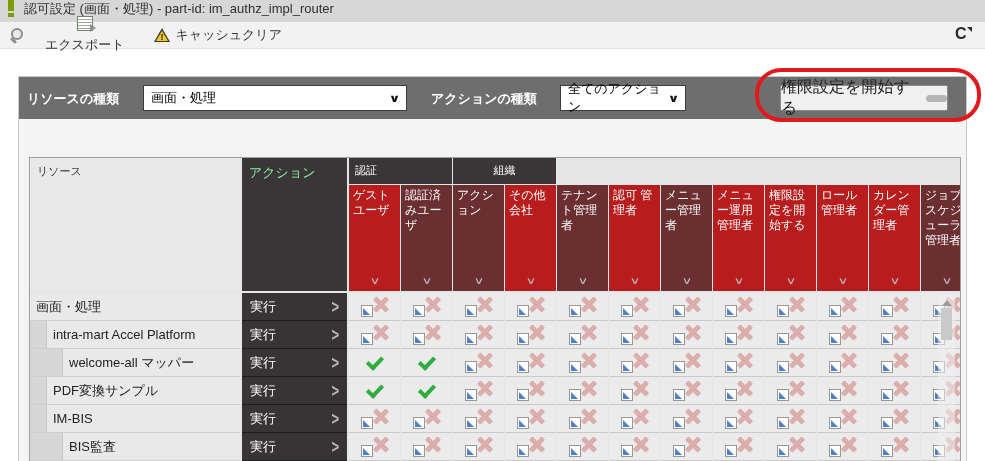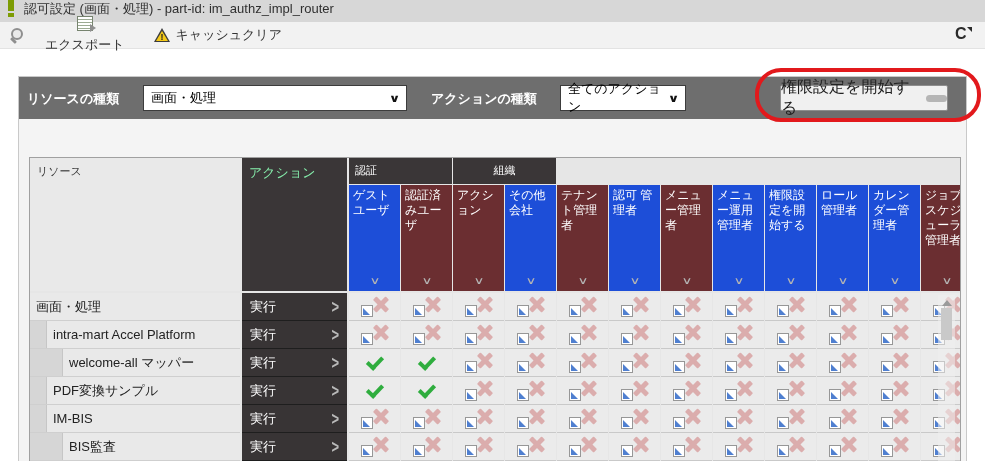--- a/index.html
+++ b/index.html
@@ -62,21 +62,21 @@
   .thead{display:flex;}
   .res-head{width:210px;margin-right:2px;background:#e9e9e9;color:#333;font-size:11px;
     padding:6px 7px;box-sizing:border-box;flex-shrink:0;}
   .act-head{width:105px;margin-right:2px;background:#3a3637;color:#86efac;font-size:13px;
     padding:6px 7px;box-sizing:border-box;flex-shrink:0;}
   .rolehead{flex:1;display:flex;flex-direction:column;}
   .grprow{display:flex;height:26px;margin-bottom:1px;}
   .grp{background:#3a3637;color:#fff;font-size:11px;padding:5px 6px;box-sizing:border-box;
     margin-right:1px;flex-shrink:0;overflow:hidden;white-space:nowrap;}
   .subrow{display:flex;height:106px;}
-  .subcol{width:51px;margin-right:1px;background:#1d4ed8;color:#fff;position:relative;
+  .subcol{width:51px;margin-right:1px;background:#b91c1c;color:#fff;position:relative;
     padding:3px 4px;box-sizing:border-box;font-size:12px;line-height:15px;flex-shrink:0;
     overflow:hidden;cursor:default;}
   .subcol.hl{background:#6b2e31;}
   .subchev{position:absolute;bottom:3px;left:50%;transform:translateX(-50%) scaleX(1.5);
     color:#b4b4b4;font-size:10px;}
   
   .tbody{margin-top:2px;}
   .brow{display:flex;height:28px;}
   .rescell{width:210px;margin-right:2px;flex-shrink:0;display:flex;background:#e9e9e9;
     border-bottom:1px solid #cfcfcf;box-sizing:border-box;cursor:default;}

